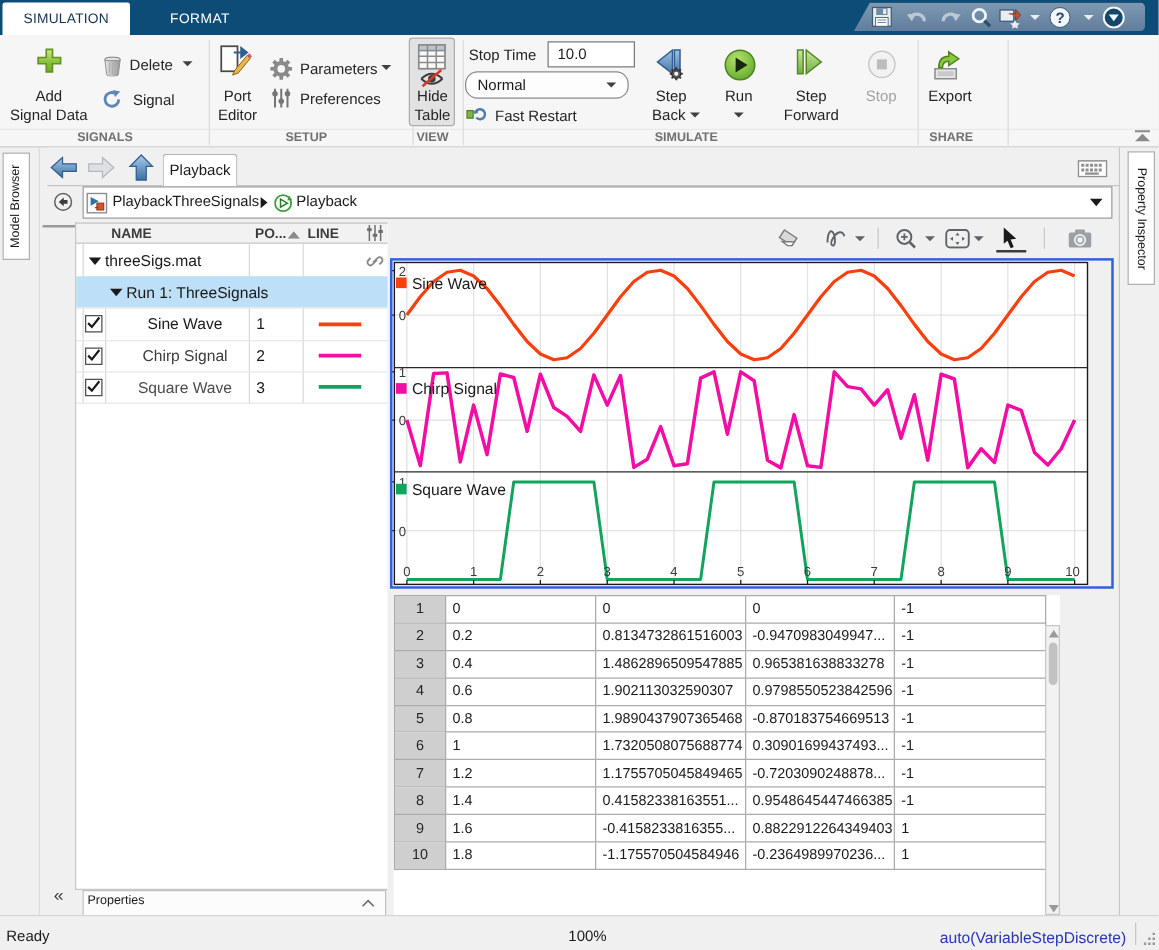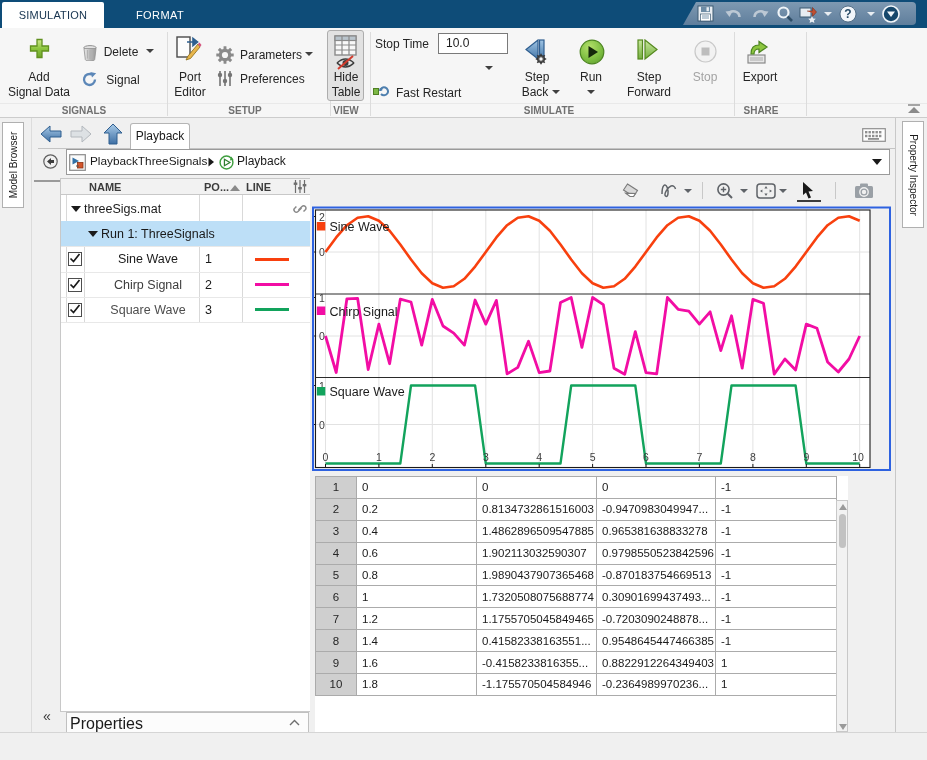--- a/index.html
+++ b/index.html
@@ -189,20 +189,21 @@
       <path d="M2 8 Q10.5 0 19 8" fill="none" stroke="#3C3C3C" stroke-width="1.6"></path>
       <path d="M2 8 Q10.5 16 19 8" fill="none" stroke="#3C3C3C" stroke-width="1.6"></path>
       <circle cx="10.5" cy="8" r="3" fill="#3C3C3C"></circle>
       <path d="M3 14 L18 1" stroke="#D33A2C" stroke-width="2"></path>
     </svg>
     <div class="btxt" style="left:324px;top:42px;width:44px;">Hide</div>
     <div class="btxt" style="left:324px;top:57px;width:44px;">Table</div>
 
     <div class="btxt" style="left:375px;top:9px;width:60px;text-align:left;">Stop Time</div>
     <div class="abs" style="left:438px;top:5px;width:70px;height:21px;background:#FFFFFF;border:1px solid #7A7A7A;font-size:12px;color:#1A1A1A;line-height:19px;padding-left:7px;">10.0</div>
+    <div class="abs" style="left:372px;top:29px;width:131px;height:22px;background:#FDFDFD;border:1px solid #8C8C8C;border-radius:10px;font-size:12px;color:#1A1A1A;line-height:20px;padding-left:9px;">Normal</div>
     <div class="caret" style="left:485px;top:38px;"></div>
 
     <svg class="abs" style="left:373px;top:57px;" width="16" height="13" viewBox="0 0 16 13">
       <rect x="0.5" y="3.5" width="5" height="6" fill="#7CB845" stroke="#4F7F22"></rect>
       <path d="M7 6 a4 4 0 1 1 1 3" fill="none" stroke="#4E7FAE" stroke-width="2"></path>
       <path d="M6 4 L10 2 L9 6 Z" fill="#4E7FAE"></path>
     </svg>
     <div class="btxt" style="left:396px;top:58px;width:80px;text-align:left;">Fast Restart</div>
 
     <svg class="abs" style="left:524px;top:11px;" width="25" height="26" viewBox="0 0 25 26">
@@ -402,21 +403,21 @@
     <div class="treetxt" style="left:167px;top:100px;">2</div>
     <div class="treetxt" style="left:167px;top:125px;">3</div>
     <div class="cline" style="left:217px;top:80px;background:#F8400E;"></div>
     <div class="cline" style="left:217px;top:105px;background:#F20DA4;"></div>
     <div class="cline" style="left:217px;top:130px;background:#12A35C;"></div>
   </div>
 
   <div id="propbar" class="abs"></div>
   <div id="propcontent" class="abs" style="left:38px;top:705px;width:272px;height:32px;">
     <div class="abs" style="left:5px;top:3px;font-size:14px;color:#3C3C3C;">«</div>
-    <div class="abs" style="left:32px;top:10px;font-size:16px;color:#1A1A1A;">Properties</div>
+    <div class="abs" style="left:32px;top:10px;font-size:10px;color:#1A1A1A;">Properties</div>
     <svg class="abs" style="left:251px;top:14px;" width="11" height="7" viewBox="0 0 11 7">
         <path d="M1 6 L5.5 1.5 L10 6" fill="none" stroke="#6E6E6E" stroke-width="1.4"></path>
       </svg>
   </div>
   <div class="abs" style="left:31px;top:118px;width:1px;height:614px;background:#DCDCDC;"></div>
 
   <div id="plottools" class="abs" style="left:313px;top:180px;width:582px;height:24px;">
     <svg class="abs" style="left:308px;top:3px;" width="18" height="15" viewBox="0 0 18 15">
       <path d="M6.5 1 L16.5 7.5 L12.5 13.5 L2.5 7 Z" fill="#D9D9D9" stroke="#7A7A7A" stroke-width="1.1"></path>
       <path d="M4.7 10.2 L9 13.5 L12.5 13.5 L14.5 10.5 Z" fill="#FFFFFF" stroke="#7A7A7A" stroke-width="1.1"></path>
@@ -598,13 +599,29 @@
     <svg class="abs" style="left:1px;top:2px;" width="10" height="8" viewBox="0 0 10 8">
         <path d="M5 1 L9 7 L1 7 Z" fill="#9A9A9A"></path>
       </svg>
     <div class="abs" style="left:1.5px;top:13px;width:7px;height:34px;background:#C2C2C2;border-radius:4px;"></div>
     <svg class="abs" style="left:1px;top:222px;" width="10" height="8" viewBox="0 0 10 8">
         <path d="M5 7 L9 1 L1 1 Z" fill="#9A9A9A"></path>
       </svg>
   </div>
 
   <div id="statusbar" class="abs"></div>
+  <div id="statuscontent" class="abs" style="left:0;top:732px;width:927px;height:28px;">
+    <div class="abs" style="left:5px;top:10px;font-size:12px;color:#1A1A1A;">Ready</div>
+    <div class="abs" style="left:440px;top:10px;width:60px;text-align:center;font-size:12px;color:#1A1A1A;">100%</div>
+    <div class="abs" style="left:680px;top:11px;width:221px;text-align:right;font-size:12.5px;color:#2B35B5;">auto(VariableStepDiscrete)</div>
+    <div class="abs" style="left:908px;top:6px;width:1px;height:18px;background:#C8C8C8;"></div>
+    <svg class="abs" style="left:915px;top:14px;" width="10" height="10" viewBox="0 0 10 10">
+      <g fill="#9A9A9A">
+          <rect x="7" y="0" width="2" height="2"></rect>
+          <rect x="7" y="4" width="2" height="2"></rect>
+          <rect x="7" y="8" width="2" height="2"></rect>
+          <rect x="3.5" y="4" width="2" height="2"></rect>
+          <rect x="3.5" y="8" width="2" height="2"></rect>
+          <rect x="0" y="8" width="2" height="2"></rect>
+        </g>
+    </svg>
+  </div>
 </div>
 
 </body></html>

